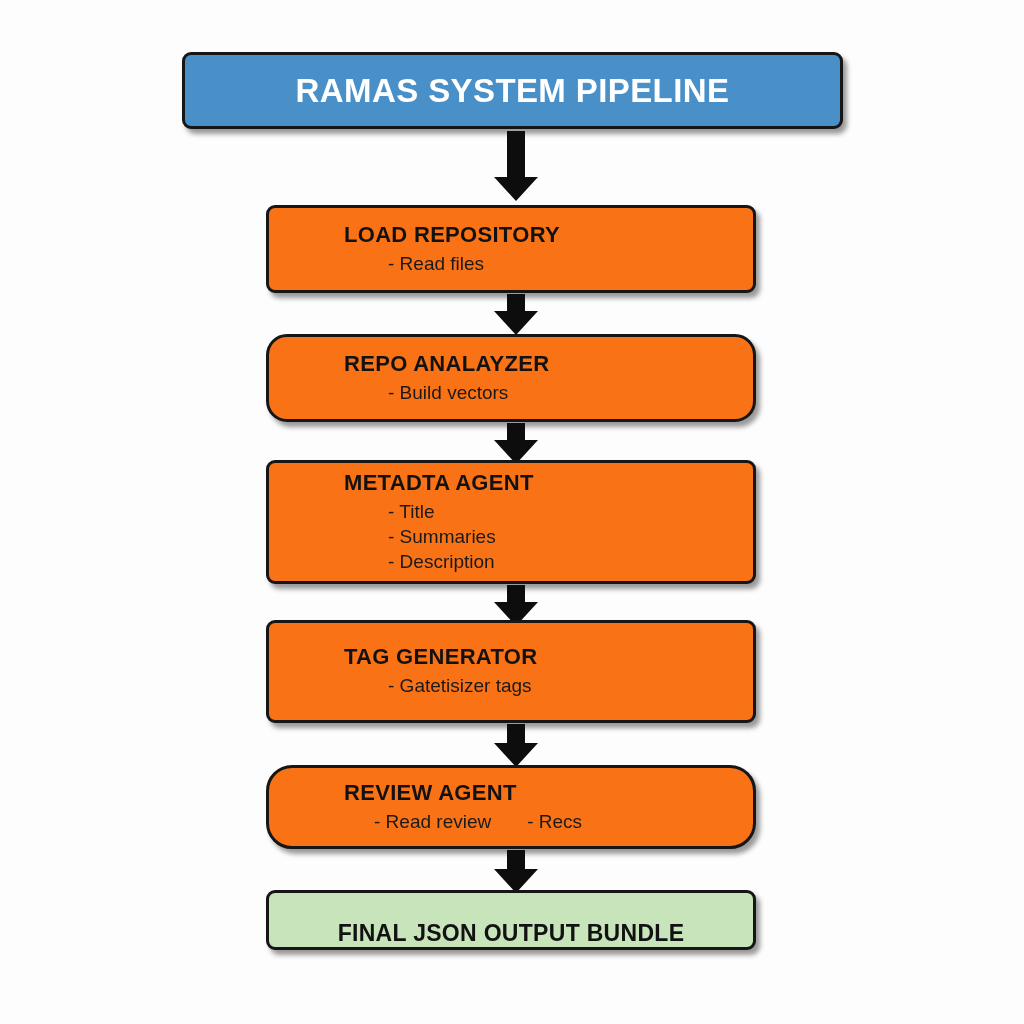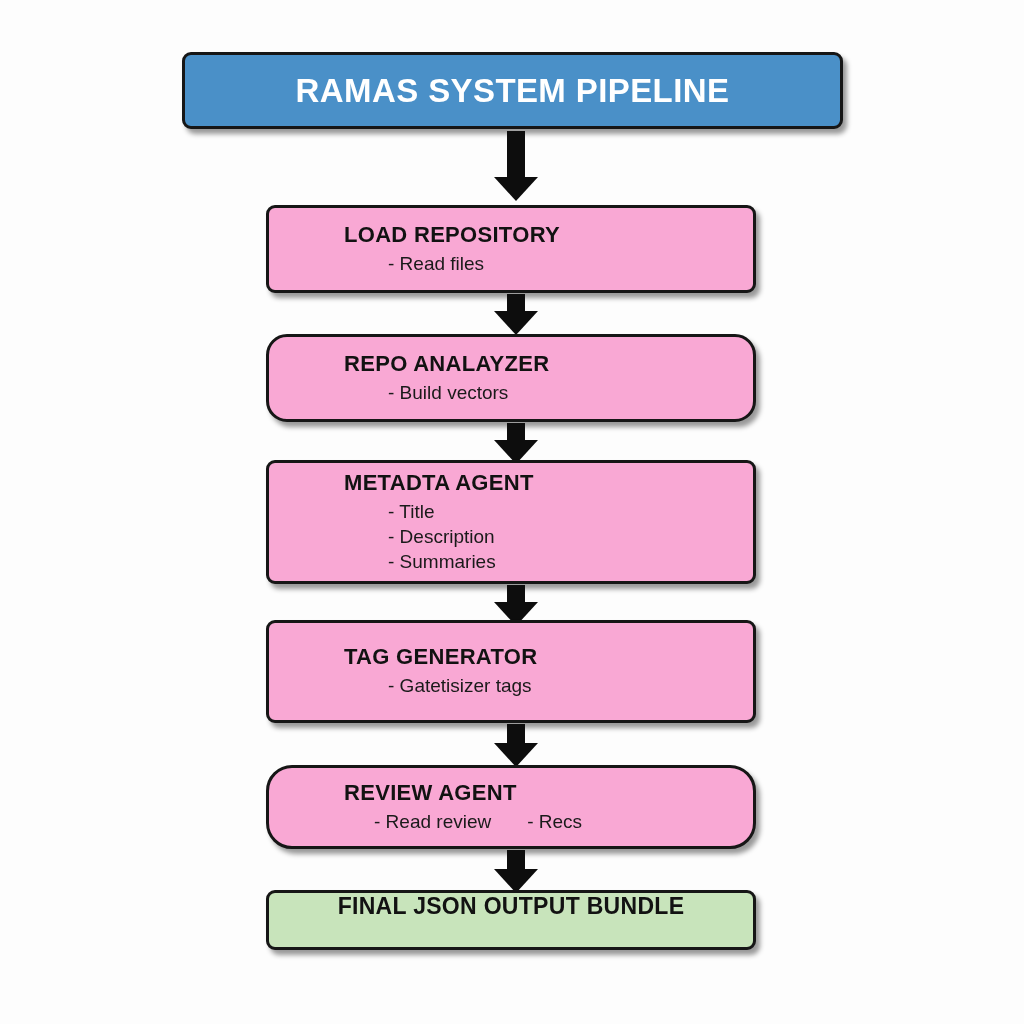--- a/index.html
+++ b/index.html
@@ -44,28 +44,28 @@
     color: #ffffff;
     font-size: 33px;
     font-weight: bold;
     letter-spacing: 0.4px;
     white-space: nowrap;
   }
 
   .node.stage {
     left: 266px;
     width: 490px;
-    background: #f9a8d4;
+    background: #f97316;
   }
   .node.terminal {
     left: 266px;
     width: 490px;
     background: #c8e4bb;
     display: flex;
-    align-items: flex-start;
+    align-items: flex-end;
     justify-content: center;
   }
 
   .stage-inner {
     position: absolute;
     left: 75px;
     top: 0;
     right: 0;
     height: 100%;
     display: flex;
@@ -166,22 +166,22 @@
   <div class="arrow" style="top:423px;height:40px;">
     <div class="shaft" style="height:17px;"></div>
     <div class="head" style="top:17px;"></div>
   </div>
 
   <div class="node stage" style="top:460px;height:124px;">
     <div class="stage-inner">
       <div class="stage-title">METADTA AGENT</div>
       <div class="bullets">
         <div class="bullet">- Title</div>
+        <div class="bullet">- Summaries</div>
         <div class="bullet">- Description</div>
-        <div class="bullet">- Summaries</div>
       </div>
     </div>
   </div>
 
   <div class="arrow" style="top:585px;height:40px;">
     <div class="shaft" style="height:17px;"></div>
     <div class="head" style="top:17px;"></div>
   </div>
 
   <div class="node stage" style="top:620px;height:103px;">

